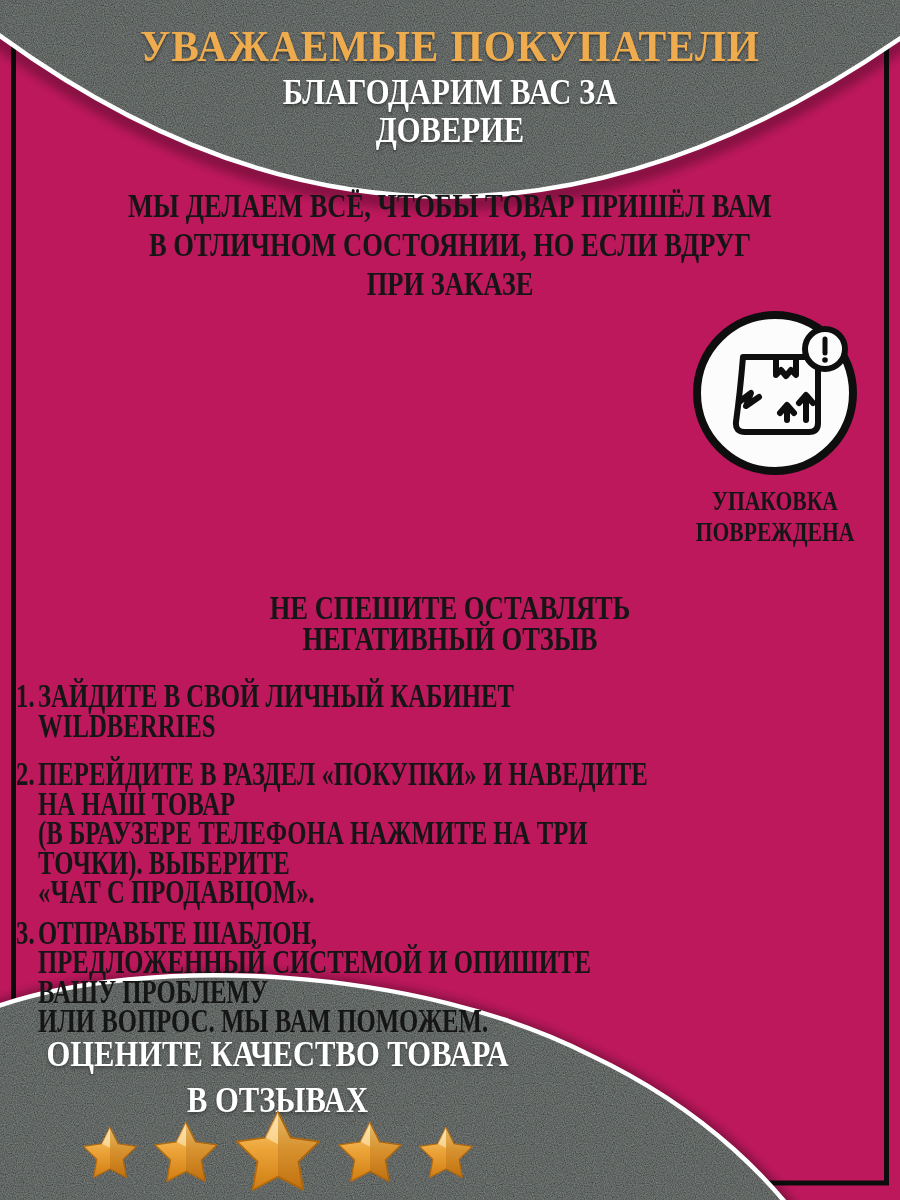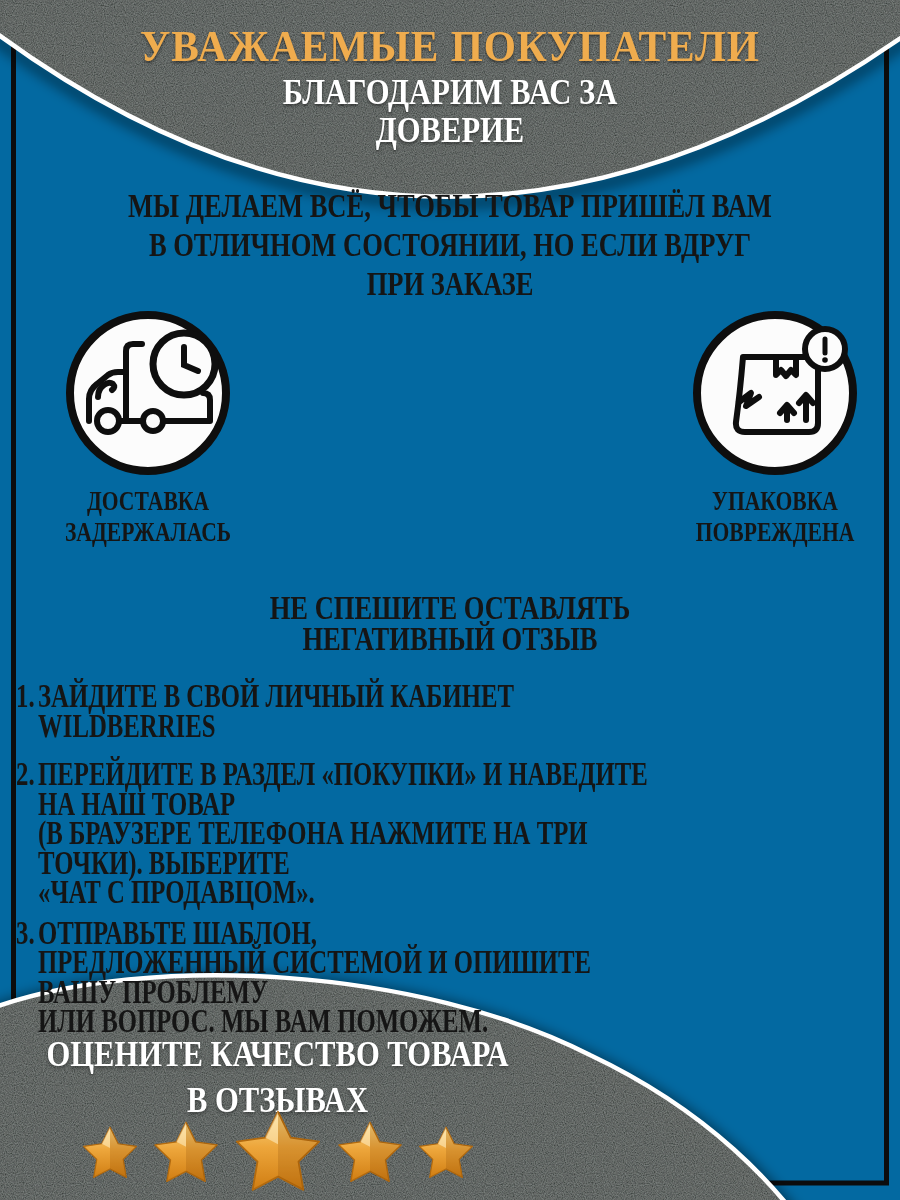--- a/index.html
+++ b/index.html
@@ -1,17 +1,17 @@
 <!DOCTYPE html>
 <html><head>
 <meta charset="utf-8">
 <style>
   html,body{margin:0;padding:0;background:#d2d3d1;}
   .page{position:relative;width:900px;height:1200px;overflow:hidden;
-        background:#0369a1;font-family:"Liberation Serif","DejaVu Serif",serif;
+        background:#be185d;font-family:"Liberation Serif","DejaVu Serif",serif;
         font-weight:700;color:#151515;}
   .bg{position:absolute;left:0;top:0;width:900px;height:1200px;}
   .abs{position:absolute;}
 
   .header-title{top:20px;left:0;width:100%;text-align:center;font-size:45px;
     letter-spacing:1px;color:#efac4e;transform:scaleX(.92);transform-origin:center top;
     text-shadow:0 2px 3px rgba(0,0,0,.45);white-space:pre-wrap;}
   .header-subtitle{top:73px;left:0;width:100%;text-align:center;font-size:36px;
     line-height:38px;color:#ffffff;transform:scaleX(.85);transform-origin:center top;
     text-shadow:0 2px 3px rgba(0,0,0,.45);white-space:pre-wrap;}
@@ -86,38 +86,20 @@
   </svg>
 
   <div class="abs header-title">УВАЖАЕМЫЕ ПОКУПАТЕЛИ</div>
   <div class="abs header-subtitle">БЛАГОДАРИМ ВАС ЗА
 ДОВЕРИЕ</div>
 
   <div class="abs intro">МЫ ДЕЛАЕМ ВСЁ, ЧТОБЫ ТОВАР ПРИШЁЛ ВАМ
 В ОТЛИЧНОМ СОСТОЯНИИ, НО ЕСЛИ ВДРУГ
 ПРИ ЗАКАЗЕ</div>
 
-  <div class="abs issue c1">
-    <svg class="badge-icon" viewBox="0 0 170 170">
-      <circle cx="85" cy="85" r="78" fill="#fcfcfc" stroke="#0e0e0e" stroke-width="8"></circle>
-      <g fill="none" stroke="#0e0e0e" stroke-width="6" stroke-linecap="round" stroke-linejoin="round">
-        <path d="M26,113 L26,91 Q26,82 34,76 L45,67 Q49,64 55,64 L63,64 L63,113"></path>
-        <path d="M35,89 Q35,81 41,77 Q46,73 50,76 Q53,79 49,82"></path>
-        <path d="M63,64 L63,43 Q63,36 70,36 L79,36"></path>
-        <path d="M57,113 L78,113"></path>
-        <path d="M102,113 L147,113 L147,92 Q147,85 140,85"></path>
-      </g>
-      <circle cx="45" cy="113" r="11" fill="#fcfcfc" stroke="#0e0e0e" stroke-width="6"></circle>
-      <circle cx="90" cy="113" r="10" fill="#fcfcfc" stroke="#0e0e0e" stroke-width="6"></circle>
-      <circle cx="121" cy="56" r="31" fill="#fcfcfc" stroke="#0e0e0e" stroke-width="7"></circle>
-      <path d="M121,39 L121,57 L135,63" fill="none" stroke="#0e0e0e" stroke-width="6" stroke-linecap="round"></path>
-    </svg>
-    <div class="issue-label">ДОСТАВКА
-ЗАДЕРЖАЛАСЬ</div>
-  </div>
 
 
   <div class="abs issue c3">
     <svg class="badge-icon" viewBox="0 0 170 170">
       <circle cx="85" cy="85" r="78" fill="#fcfcfc" stroke="#0e0e0e" stroke-width="8"></circle>
       <g fill="none" stroke="#0e0e0e" stroke-width="6" stroke-linecap="round" stroke-linejoin="round">
         <path d="M53,49 Q50,85 46,114 Q45,124 55,124 L119,124 Q128,124 128,115 L128,58 Q128,49 119,49 Z"></path>
         <path d="M86,49 L86,67 L91,62 L96,68 L101,62 L106,67 L106,49"></path>
         <path d="M49,94 L61,85 L56,98 L69,89"></path>
         <path d="M97,112 L97,99 M90,105 L97,97 L104,105"></path>

